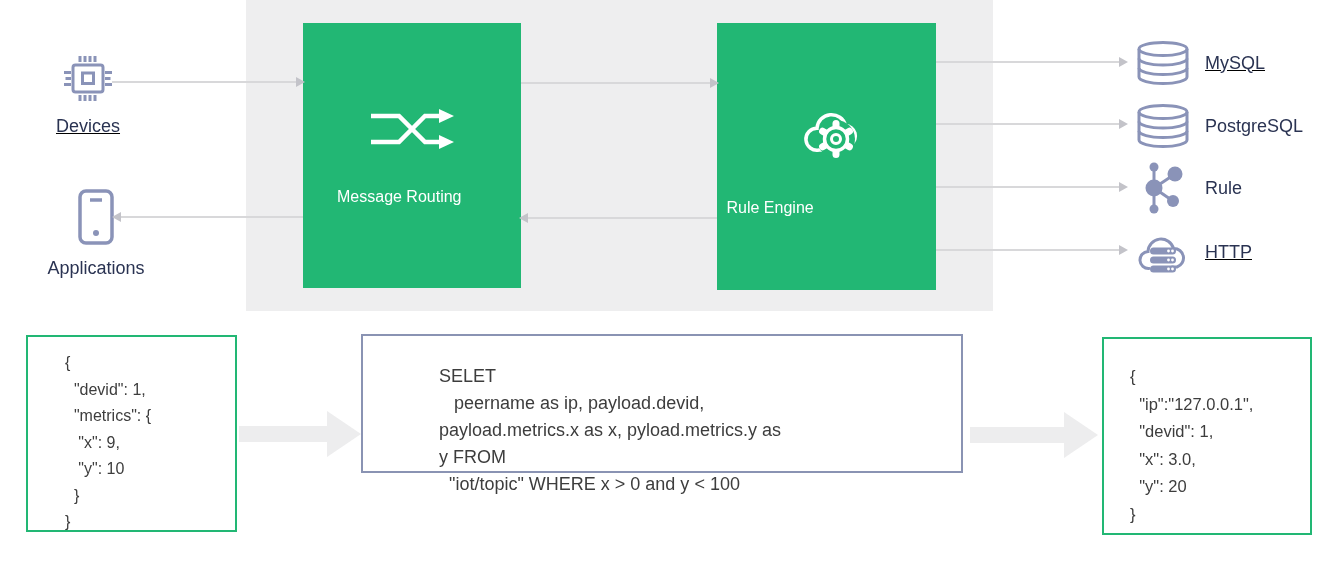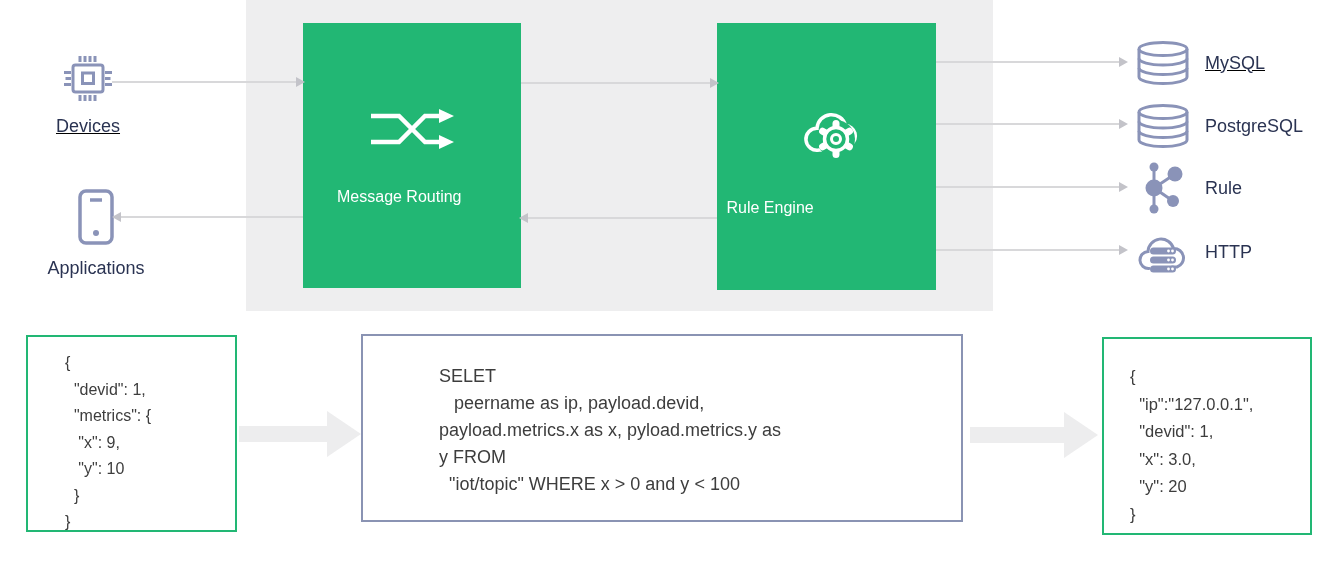--- a/index.html
+++ b/index.html
@@ -38,21 +38,21 @@
   .fat-arrow .head { position:absolute; right:0; top:0; width:0; height:0;
     border-left:34px solid #ededee; border-top:23px solid transparent; border-bottom:23px solid transparent; }
 
   
   .panel { position:absolute; background:#ffffff; }
   .panel pre { font-family:"Liberation Sans", sans-serif; color:#3d3d3d; white-space:pre; }
   .panel.green { border:2px solid #22b774; }
   .panel.slate { border:2px solid #8a93b3; }
   .panel.in  { left:26px;  top:335px; width:211px; height:197px; }
   .panel.in pre  { padding:13px 0 0 37px; font-size:16px; line-height:26.5px; }
-  .panel.sql { left:361px; top:334px; width:602px; height:188px; }
+  .panel.sql { left:361px; top:334px; width:602px; height:139px; }
   .panel.sql pre { padding:27px 0 0 76px; font-size:18px; line-height:27px; }
   .panel.out { left:1102px; top:337px; width:210px; height:198px; }
   .panel.out pre { padding:24px 0 0 26px; font-size:16.5px; line-height:27.5px; }
 
   svg { display:block; }
 </style>
 </head>
 <body>
 
 <div class="canvas">
@@ -163,21 +163,21 @@
         <circle cx="15" cy="28" r="8.5" stroke="none"></circle>
         <circle cx="15" cy="7" r="4.5" stroke="none"></circle>
         <circle cx="36" cy="14" r="7.5" stroke="none"></circle>
         <circle cx="34" cy="41" r="6" stroke="none"></circle>
         <circle cx="15" cy="49" r="4.5" stroke="none"></circle>
       </svg>
     </span>
     <span class="ep-label">Rule</span>
   </div>
 
-  <div class="endpoint sink" style="left:1133px; top:227px;">
+  <div class="endpoint sink" style="left:1133px; top:227px;text-decoration:underline;">
     <span class="ico">
       <svg width="54" height="50" viewBox="0 0 54 50" fill="none">
         <path d="M13,41.5 a8.5,8.5 0 1 1 -1,-17 a13,13 0 0 1 25.5,-3 a9.5,9.5 0 0 1 3.5,18.5 h-5" stroke="#8a93b8" stroke-width="3" stroke-linecap="round"></path>
         <g>
           <rect x="14" y="20.5" width="26" height="7" rx="3.5" fill="#8a93b8"></rect>
           <rect x="14" y="29.5" width="26" height="7" rx="3.5" fill="#8a93b8"></rect>
           <rect x="14" y="38.5" width="26" height="7" rx="3.5" fill="#8a93b8"></rect>
           <g fill="#ffffff">
             <circle cx="32.5" cy="24" r="1.4"></circle>
               <circle cx="36.5" cy="24" r="1.4"></circle>

